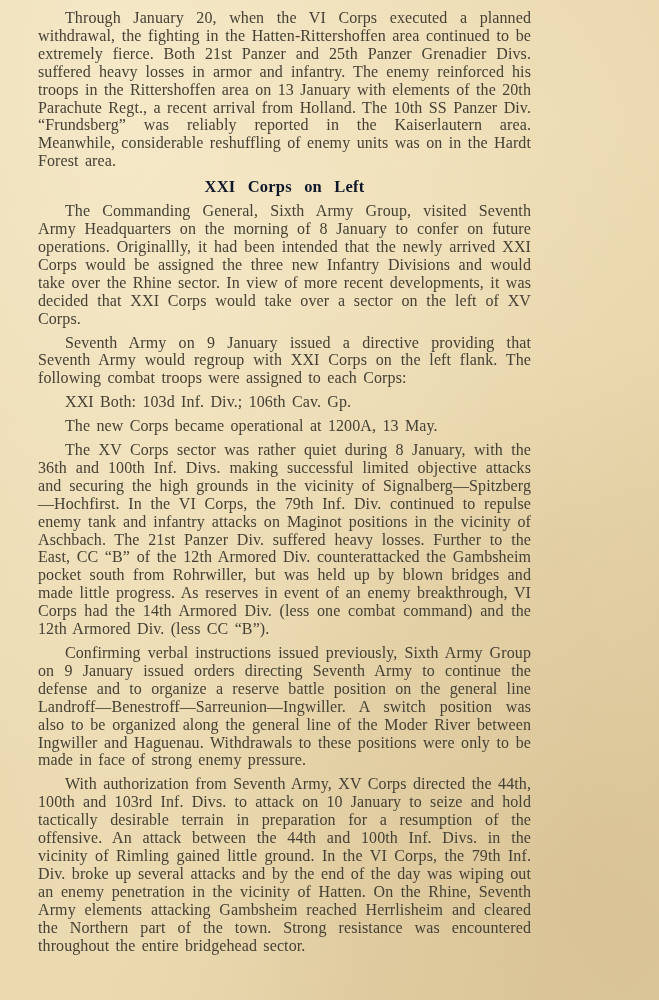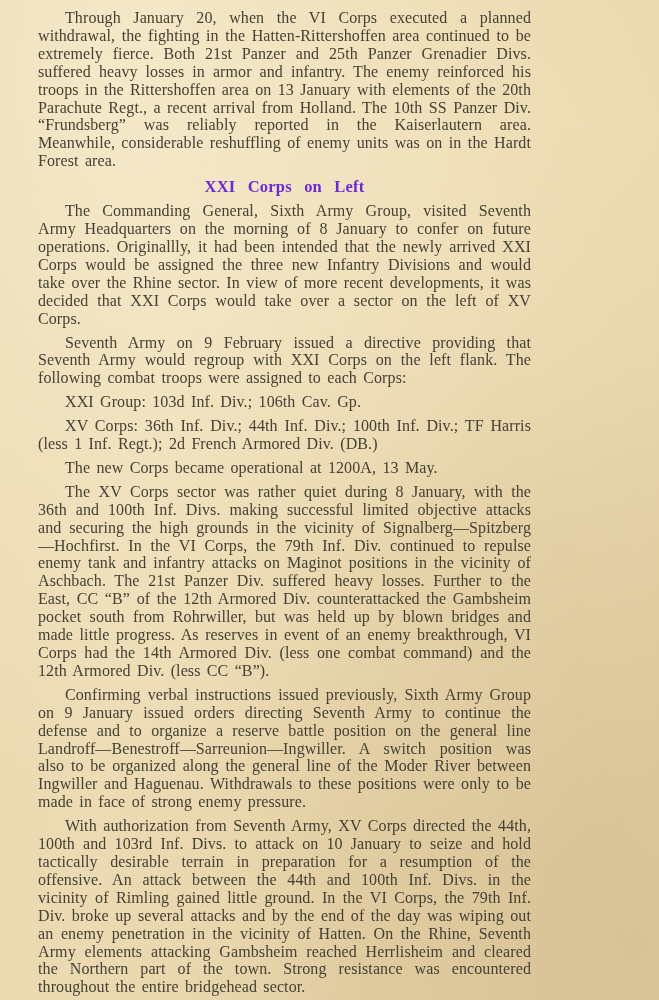--- a/index.html
+++ b/index.html
@@ -37,32 +37,31 @@
     letter-spacing: 0.1px;
   }
   .heading {
     margin: 8px 0 6px 0;
     font-size: 16.5px;
     line-height: 18px;
     font-weight: 700;
     text-align: center;
     word-spacing: 8px;
     letter-spacing: 0.2px;
-    color: #6d28d9;
+    color: #0f172a;
   }
 </style>
 </head>
 <body>
 
 <div class="page">
   <div id="doc-body">
       <p class="para">Through January 20, when the VI Corps executed a planned withdrawal, the fighting in the Hatten-Rittershoffen area continued to be extremely fierce. Both 21st Panzer and 25th Panzer Grenadier Divs. suffered heavy losses in armor and infantry. The enemy reinforced his troops in the Rittershoffen area on 13 January with elements of the 20th Parachute Regt., a recent arrival from Holland. The 10th SS Panzer Div. “Frundsberg” was reliably reported in the Kaiserlautern area. Meanwhile, considerable reshuffling of enemy units was on in the Hardt Forest area.</p>
       <h2 class="heading">XXI Corps on Left</h2>
       <p class="para">The Commanding General, Sixth Army Group, visited Seventh Army Headquarters on the morning of 8 January to confer on future operations. Originallly, it had been intended that the newly arrived XXI Corps would be assigned the three new Infantry Divisions and would take over the Rhine sector. In view of more recent developments, it was decided that XXI Corps would take over a sector on the left of XV Corps.</p>
-      <p class="para">Seventh Army on 9 February issued a directive providing that Seventh Army would regroup with XXI Corps on the left flank. The following combat troops were assigned to each Corps:</p>
-      <p class="para">XXI Group: 103d Inf. Div.; 106th Cav. Gp.</p>
-      <p class="para">XV Corps: 36th Inf. Div.; 44th Inf. Div.; 100th Inf. Div.; TF Harris (less 1 Inf. Regt.); 2d French Armored Div. (DB.)</p>
+      <p class="para">Seventh Army on 9 January issued a directive providing that Seventh Army would regroup with XXI Corps on the left flank. The following combat troops were assigned to each Corps:</p>
+      <p class="para">XXI Both: 103d Inf. Div.; 106th Cav. Gp.</p>
       <p class="para">The new Corps became operational at 1200A, 13 May.</p>
       <p class="para">The XV Corps sector was rather quiet during 8 January, with the 36th and 100th Inf. Divs. making successful limited objective attacks and securing the high grounds in the vicinity of Signalberg—Spitzberg—Hochfirst. In the VI Corps, the 79th Inf. Div. continued to repulse enemy tank and infantry attacks on Maginot positions in the vicinity of Aschbach. The 21st Panzer Div. suffered heavy losses. Further to the East, CC “B” of the 12th Armored Div. counterattacked the Gambsheim pocket south from Rohrwiller, but was held up by blown bridges and made little progress. As reserves in event of an enemy breakthrough, VI Corps had the 14th Armored Div. (less one combat command) and the 12th Armored Div. (less CC “B”).</p>
       <p class="para">Confirming verbal instructions issued previously, Sixth Army Group on 9 January issued orders directing Seventh Army to continue the defense and to organize a reserve battle position on the general line Landroff—Benestroff—Sarreunion—Ingwiller. A switch position was also to be organized along the general line of the Moder River between Ingwiller and Haguenau. Withdrawals to these positions were only to be made in face of strong enemy pressure.</p>
       <p class="para">With authorization from Seventh Army, XV Corps directed the 44th, 100th and 103rd Inf. Divs. to attack on 10 January to seize and hold tactically desirable terrain in preparation for a resumption of the offensive. An attack between the 44th and 100th Inf. Divs. in the vicinity of Rimling gained little ground. In the VI Corps, the 79th Inf. Div. broke up several attacks and by the end of the day was wiping out an enemy penetration in the vicinity of Hatten. On the Rhine, Seventh Army elements attacking Gambsheim reached Herrlisheim and cleared the Northern part of the town. Strong resistance was encountered throughout the entire bridgehead sector.</p>
     </div>
 </div>
 
 </body></html>

